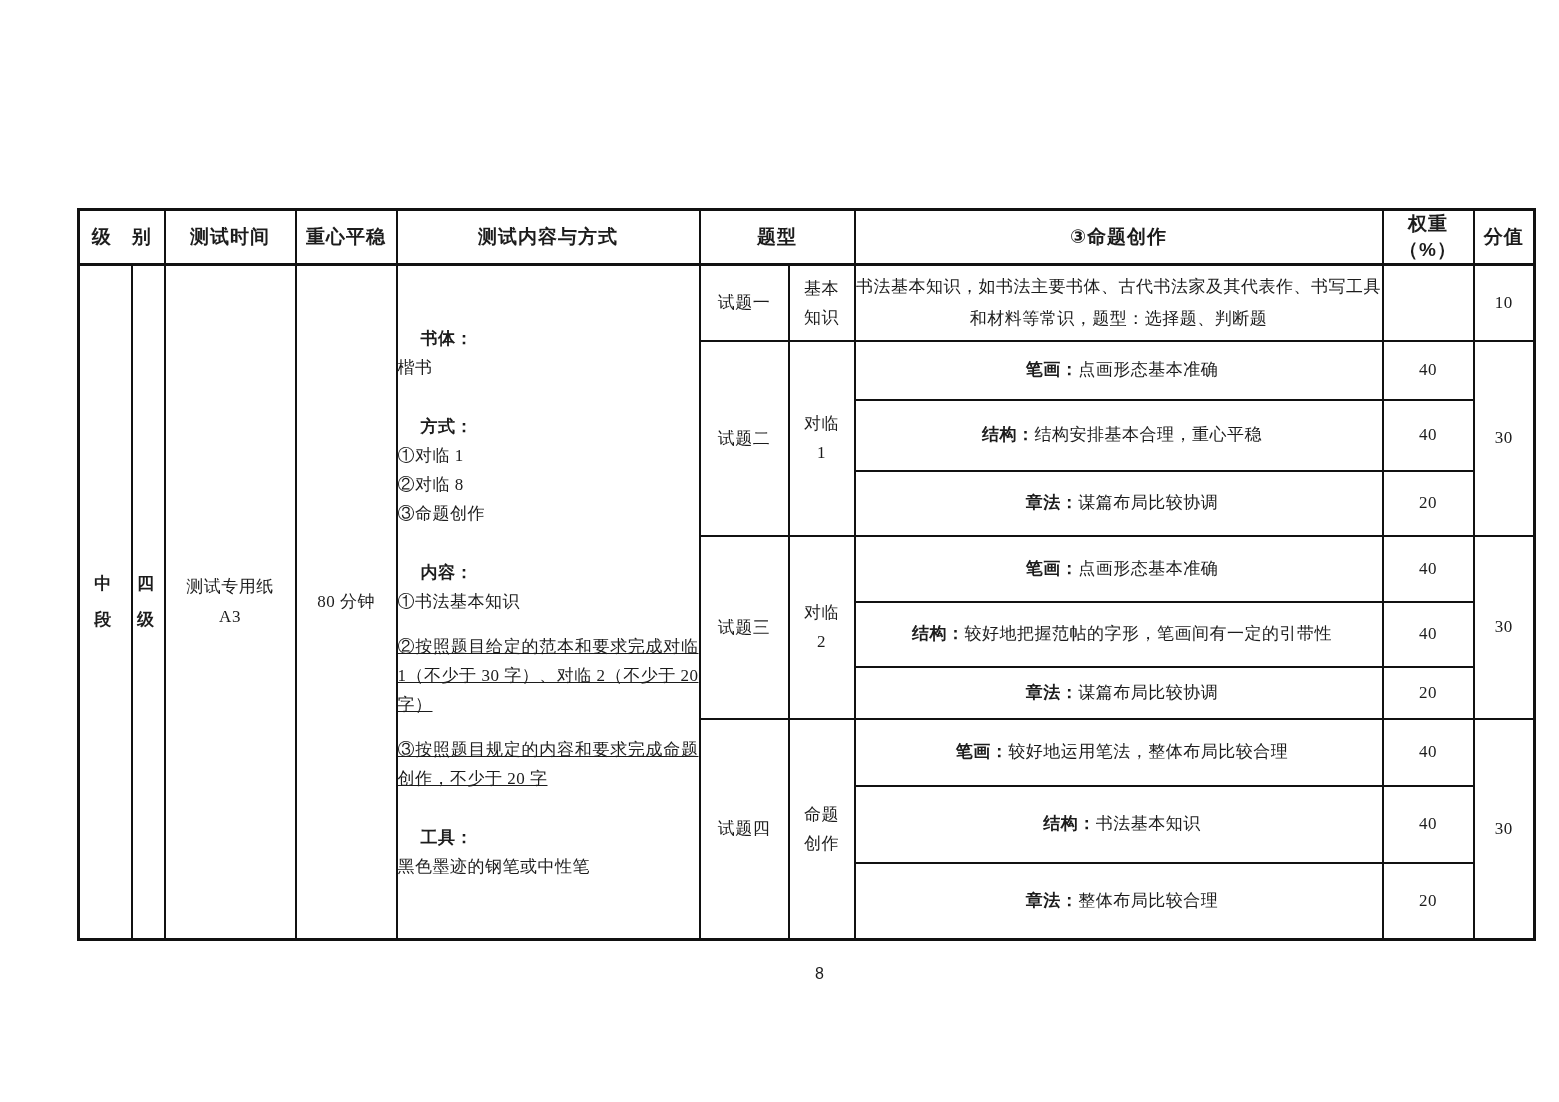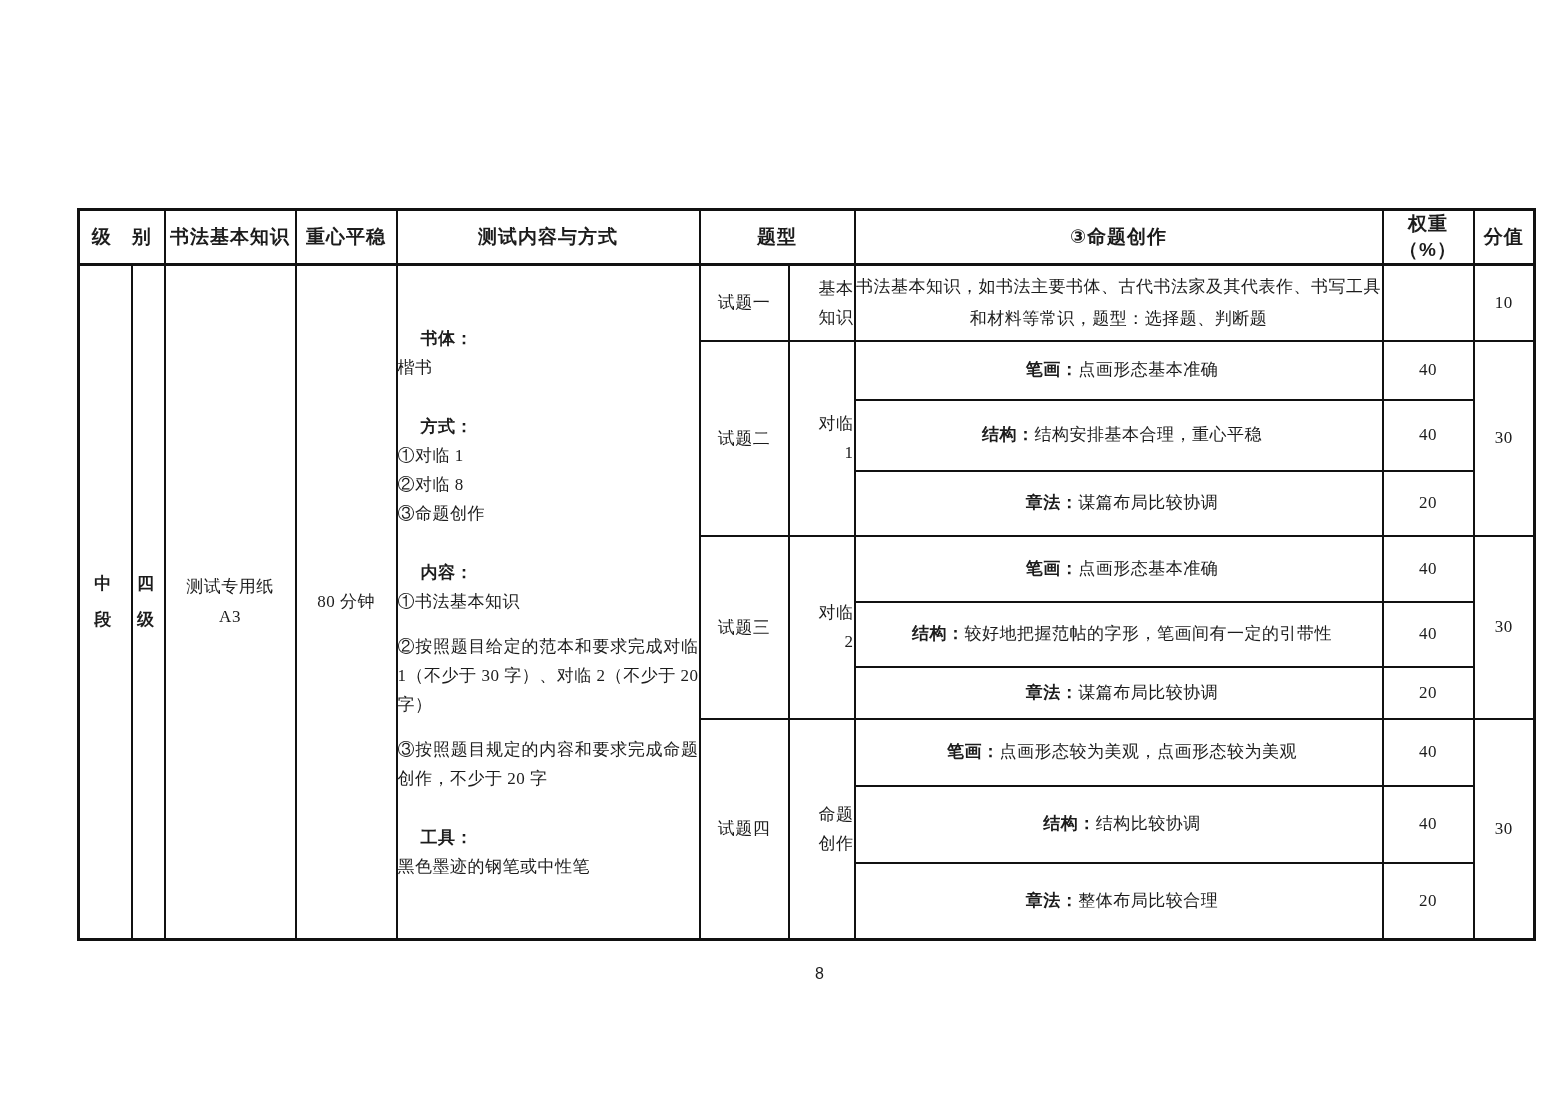--- a/index.html
+++ b/index.html
@@ -47,21 +47,21 @@
     border-bottom: 3px solid #111;
   }
   .center { text-align: center; }
   .vcell {
     width: 1.3em;
     margin: 0 auto;
     line-height: 36px;
     text-align: left;
     font-weight: bold;
   }
-  .two-line { line-height: 29px; text-align: right; }
+  .two-line { line-height: 29px; text-align: center; }
   .crit {
     text-align: center;
     padding: 6px 12px 6px 14px;
     line-height: 32px;
   }
   .crit .lbl {
     font-family: "Liberation Sans", "DejaVu Sans", sans-serif;
     font-weight: bold;
     padding-left: 7px;
   }
@@ -69,21 +69,21 @@
   .content-cell .line {
     line-height: 29px;
     text-align: justify;
   }
   .content-cell .bold {
     font-family: "Liberation Sans", "DejaVu Sans", sans-serif;
     font-weight: bold;
     padding-left: 23px;
   }
   .gap-lg { margin-top: 30px; }
-  .gap-sm { margin-top: 16px; }
+  .gap-sm { margin-top: 16px; text-decoration: underline; }
   .paper-line, .time-line { line-height: 30px; text-align: center; }
   .page-number {
     position: absolute;
     left: 0;
     top: 965px;
     width: 1559px;
     text-align: center;
     font-size: 16px;
     font-family: "Liberation Sans", "DejaVu Sans", sans-serif;
     color: #1c1c1c;
@@ -104,21 +104,21 @@
         <col style="width:89px">
       <col style="width:66px">
         <col style="width:528px">
         <col style="width:91px">
       <col style="width:61px">
     </colgroup>
 
     <thead>
       <tr style="height:49px">
         <th colspan="2">级　别</th>
-        <th>书法基本知识</th>
+        <th>测试时间</th>
         <th>重心平稳</th>
         <th>测试内容与方式</th>
         <th colspan="2">题型</th>
         <th>③命题创作</th>
         <th>权重（%）</th>
         <th>分值</th>
       </tr>
     </thead>
 
     <tbody>
@@ -213,28 +213,28 @@
         <td class="center">20</td>
       </tr>
 
       <tr style="height:67px">
         <td rowspan="3" class="center">试题四</td>
         <td rowspan="3" class="center">
           <div class="two-line">命题</div>
           <div class="two-line">创作</div>
         </td>
         <td class="crit">
-          <span class="lbl">笔画：</span><span>点画形态较为美观，点画形态较为美观</span>
+          <span class="lbl">笔画：</span><span>较好地运用笔法，整体布局比较合理</span>
         </td>
         <td class="center">40</td>
         <td rowspan="3" class="center">30</td>
       </tr>
       <tr style="height:77px">
         <td class="crit">
-          <span class="lbl">结构：</span><span>结构比较协调</span>
+          <span class="lbl">结构：</span><span>书法基本知识</span>
         </td>
         <td class="center">40</td>
       </tr>
       <tr style="height:77px">
         <td class="crit">
           <span class="lbl">章法：</span><span>整体布局比较合理</span>
         </td>
         <td class="center">20</td>
       </tr>
     </tbody>

